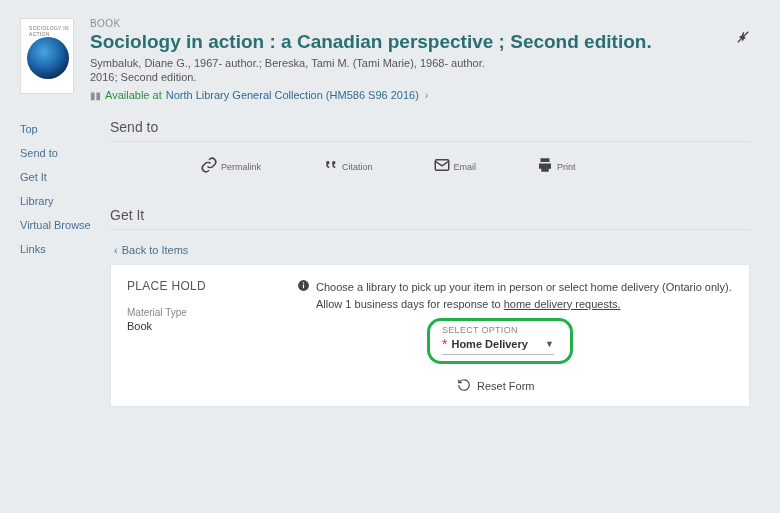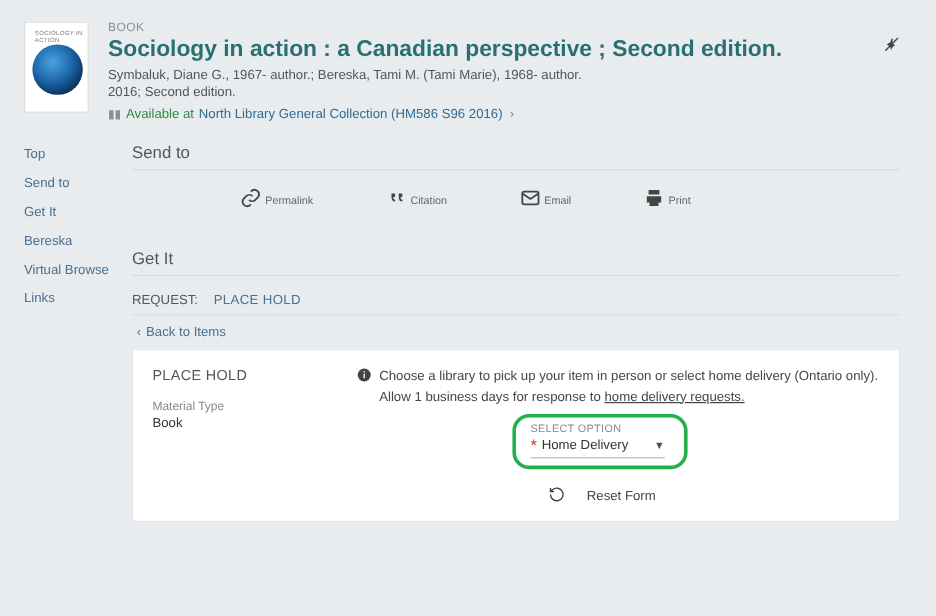--- a/index.html
+++ b/index.html
@@ -201,27 +201,27 @@
   }
   .select-ctl {
     display: flex;
     align-items: center;
     gap: 4px;
     border-bottom: 1px solid #bbb;
     padding: 2px 0 3px 0;
     min-width: 112px;
   }
   .req-star { color: #c0392b; font-size: 14px; line-height: 1; }
-  .select-val { font-size: 11px; color: #333; }
+  .select-val { font-size: 11px; color: #333; font-weight: bold; }
   .select-arrow { margin-left: auto; color: #555; font-size: 9px; }
 
   .action-link {
     display: flex;
     align-items: center;
-    gap: 18px;
+    gap: 6px;
     font-size: 11px;
     color: #444;
     margin-top: 14px;
     margin-left: 160px;
   }
   .action-link.green { color: #2e8b3f; }
   .action-link svg { width: 14px; height: 14px; }
 </style>
 </head>
 <body>
@@ -251,21 +251,21 @@
         <span class="chev-right">›</span>
       </div>
     </div>
   </div>
 
   <div class="body-row">
     <nav class="side-nav">
       <a>Top</a>
       <a>Send to</a>
       <a>Get It</a>
-      <a>Bereska</a>
+      <a>Library</a>
       <a>Virtual Browse</a>
       <a>Links</a>
     </nav>
 
     <div class="main">
       <div class="section-head">Send to</div>
 
       <div class="send-to-row">
         <div class="send-item">
           <span>
@@ -298,24 +298,20 @@
             <svg viewBox="0 0 24 24" fill="currentColor">
                 <path d="M6 3h12v5H6zM4 10h16v7h-3v4H7v-4H4z M8 16h8v4H8z"></path>
               </svg>
           </span>
           <span class="lbl">Print</span>
         </div>
       </div>
 
       <div class="section-head">Get It</div>
 
-      <div class="request-line">
-        <span>REQUEST:</span>
-        <span class="place-hold-link">PLACE HOLD</span>
-      </div>
 
       <div class="back-link">
         <span>‹</span>
         <span>Back to Items</span>
       </div>
 
       <div class="panel">
         <div class="panel-inner">
           <div class="panel-left">
             <div class="panel-title">PLACE HOLD</div>

